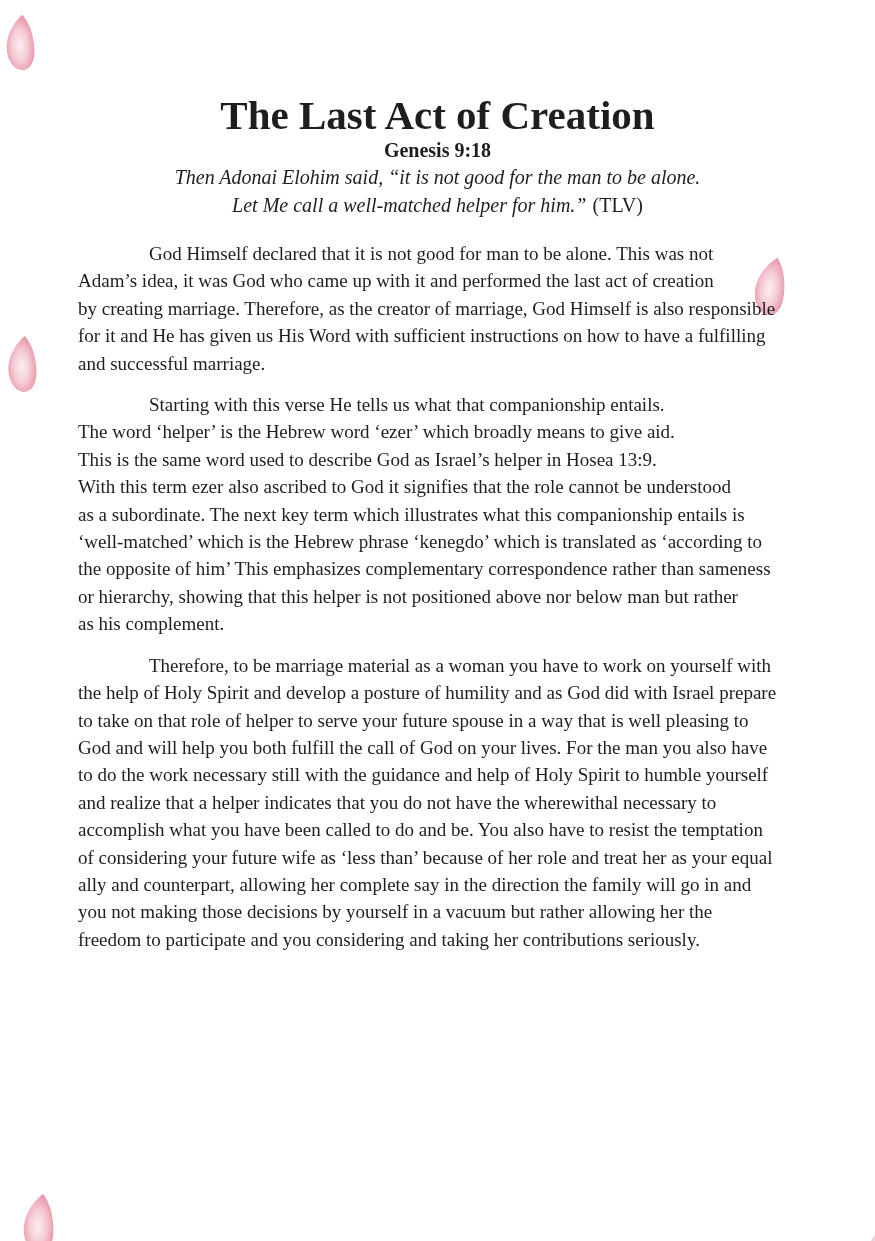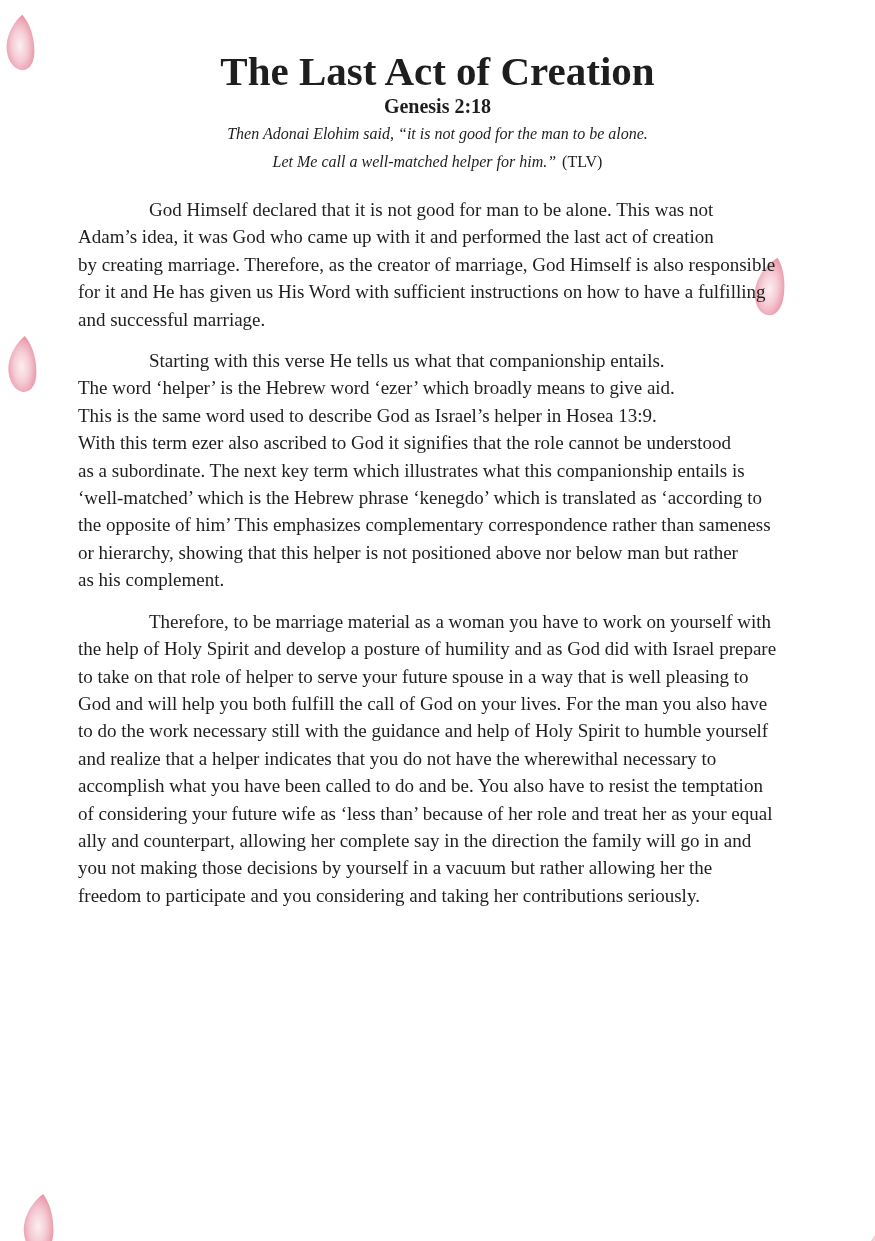--- a/index.html
+++ b/index.html
@@ -15,39 +15,39 @@
   .petal {
     position: absolute;
     z-index: 0;
     pointer-events: none;
   }
   .content {
     position: relative;
     z-index: 1;
   }
   .header {
-    padding-top: 50px;
+    padding-top: 94px;
     text-align: center;
   }
   .title {
     margin: 0;
     font-size: 41px;
     line-height: 43px;
     font-weight: 700;
     letter-spacing: 0px;
   }
   .reference {
     margin: 2px 0 0 0;
     font-size: 20px;
     line-height: 22px;
     font-weight: 700;
   }
   .quote {
     margin: 3px 0 0 0;
-    font-size: 16px;
+    font-size: 20px;
     line-height: 27.5px;
     font-style: italic;
   }
   .quote .quote-line { display: block; }
   .quote .quote-line2-wrap { display: block; }
   .translation {
     font-style: normal;
     margin-left: 6px;
     margin-top: 47px;
   }
@@ -101,21 +101,21 @@
   </svg>
 
   <svg class="petal" style="left:868px; top:1222px; transform:rotate(12deg); opacity:0.7;" width="20" height="45" viewBox="0 0 36 62">
     <path d="M22 1 C14 7, 5 19, 3.5 33 C2.5 46, 8 58, 17.5 60 C27 61.5, 33 52, 33 38 C33 22, 28.5 9, 22 1 Z" fill="url(#petalGrad)"></path>
   </svg>
 
   <div class="content">
 
     <div class="header">
       <h1 class="title">The Last Act of Creation</h1>
-      <div class="reference">Genesis 2:18</div>
+      <div class="reference">Genesis 9:18</div>
       <div class="quote">
         <span class="quote-line">Then Adonai Elohim said, “it is not good for the man to be alone.</span>
         <span class="quote-line2-wrap"><span>Let Me call a well-matched helper for him.”</span><span class="translation">(TLV)</span></span>
       </div>
     </div>
 
     <div class="body-text">
       <p class="indent">God Himself declared that it is not good for man to be alone. This was not
 Adam’s idea, it was God who came up with it and performed the last act of creation
 by creating marriage. Therefore, as the creator of marriage, God Himself is also responsible

